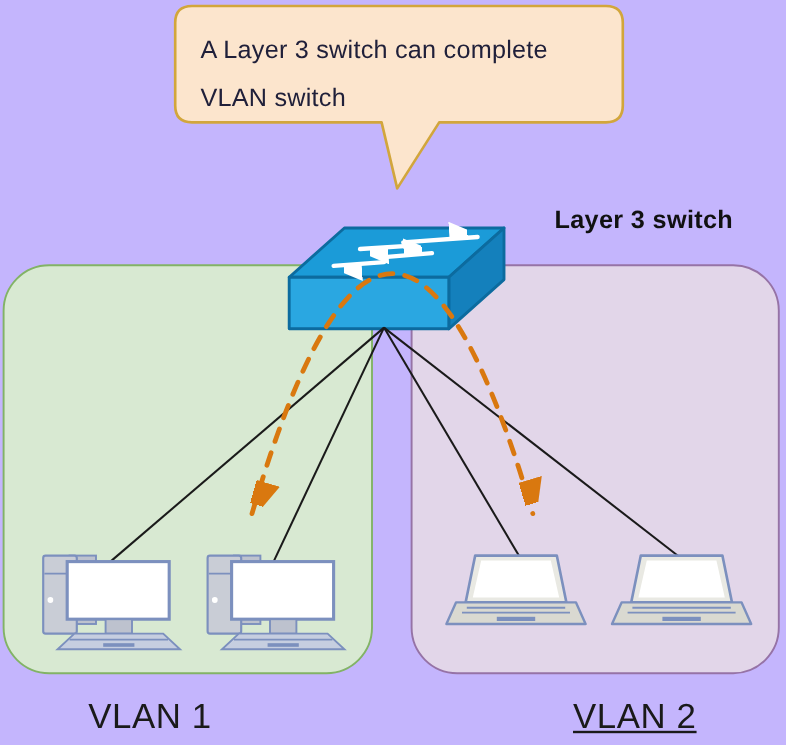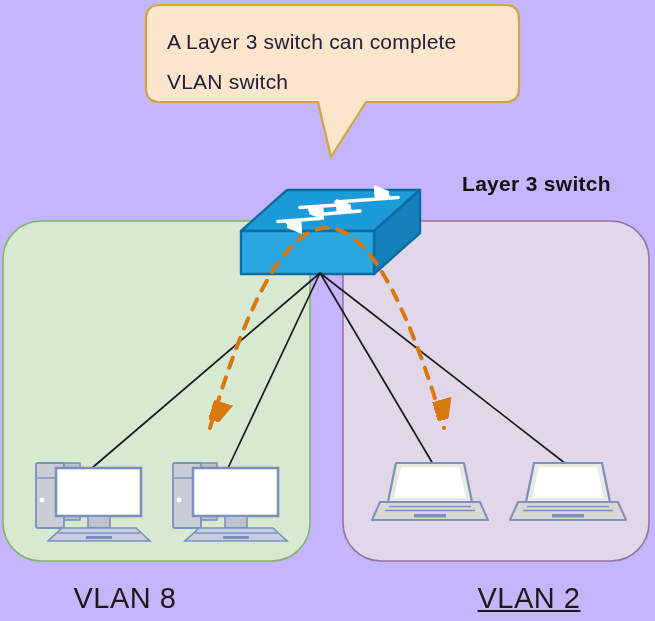--- a/index.html
+++ b/index.html
@@ -131,16 +131,16 @@
     <path d="M160,5 H505 Q519,5 519,19 V88 Q519,102 505,102 H366 L331,157 L318,102 H160 Q146,102 146,88 V19 Q146,5 160,5 Z" class="callout-shape"></path>
   </svg>
 
   <div class="callout-text">
     <span>A Layer 3 switch can complete</span>
     <span>VLAN switch</span>
   </div>
 
   <div class="switch-label">Layer 3 switch</div>
 
-  <div class="vlan-label v1">VLAN 8</div>
+  <div class="vlan-label v1">VLAN 1</div>
   <div class="vlan-label v2">VLAN 2</div>
 
 </div>
 
 </body></html>

